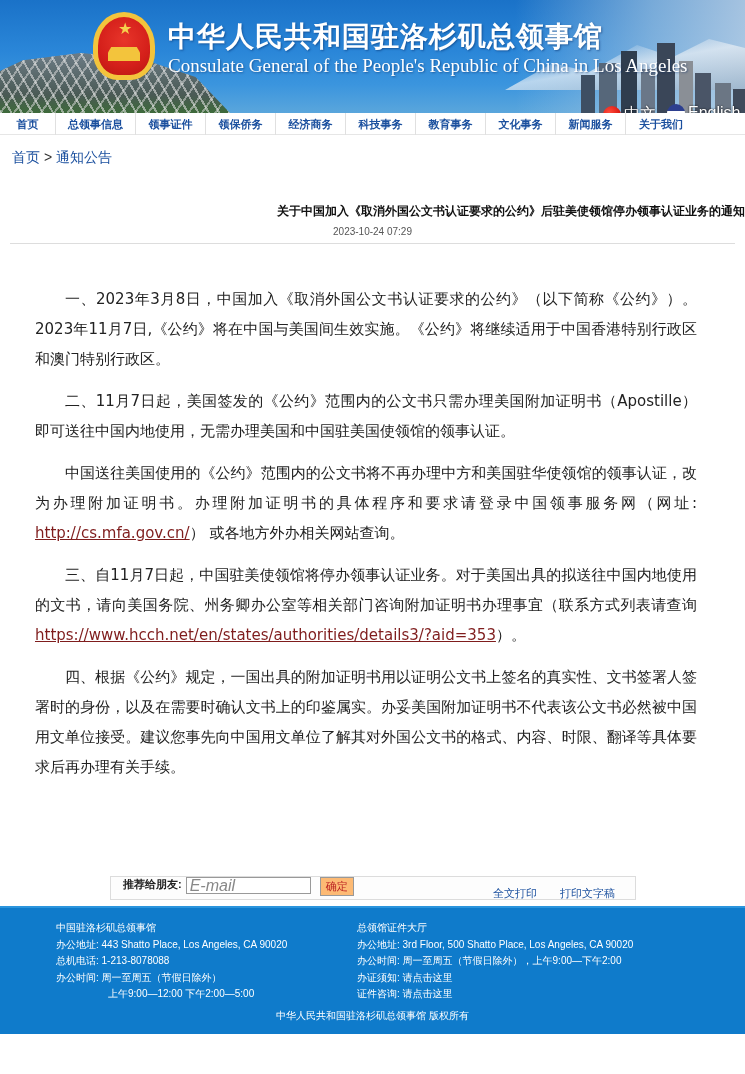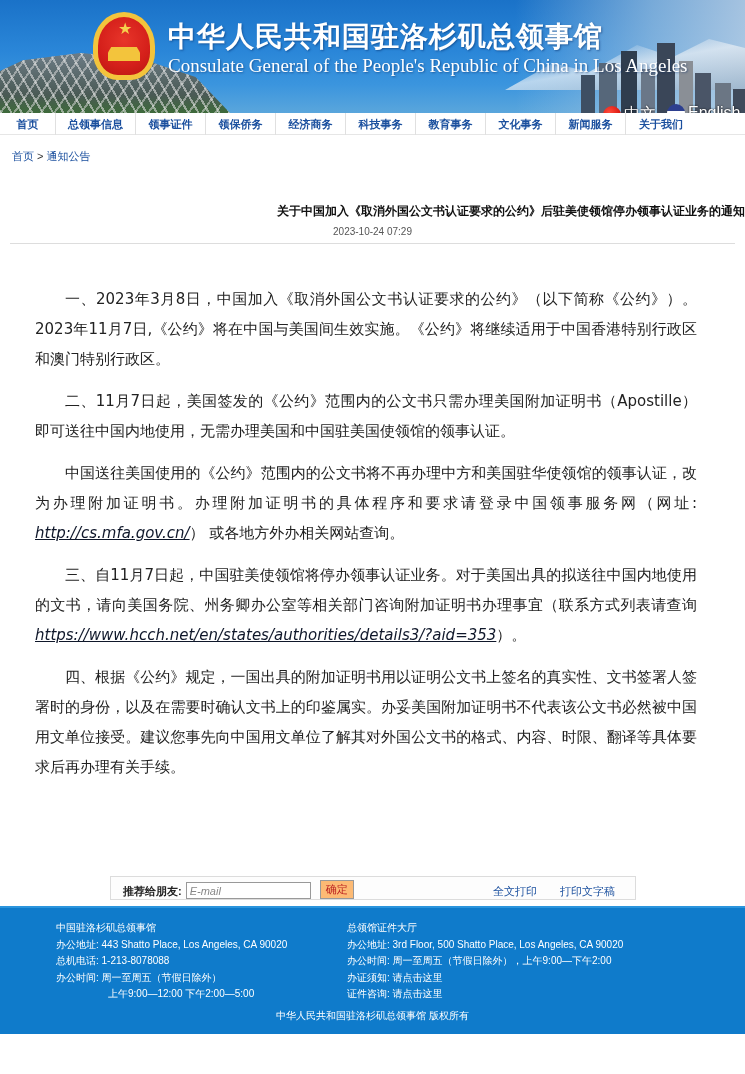--- a/index.html
+++ b/index.html
@@ -59,60 +59,60 @@
 
   
   .nav { display: flex; height: 22px; border-bottom: 1px solid #e6e6e6; align-items: center; padding-left: 0; }
   .nav .item {
     font-size: 11px; color: #1a4f9e; font-weight: bold; text-align: center; height: 22px; line-height: 22px;
     border-right: 1px solid #e0e0e0; cursor: pointer;
   }
   .nav .item:last-child { border-right: none; }
 
   
-  .breadcrumb { margin: 14px 0 4px 12px; font-size: 11px; color: #333; height: 14px; }
+  .breadcrumb { margin: 14px 0 4px 12px; font-size: 14px; color: #333; height: 14px; }
   .breadcrumb a { color: #1a4f9e; text-decoration: none; cursor: pointer; }
 
   
   .article-title { margin-top: 40px; text-align: right; font-size: 12px; font-weight: bold; color: #111; }
   .article-date { margin-top: 6px; text-align: center; font-size: 10px; color: #555; }
   .divider { margin: 6px 10px 0 10px; height: 1px; background: #dddddd; }
 
   
   .content { padding: 40px 48px 0 35px; }
   .content p {
     font-size: 15px; line-height: 30px; color: #222; text-indent: 2em; margin-bottom: 12px;
     font-family: "DejaVu Sans", sans-serif; text-align: justify;
   }
-  .content a { color: #0f172a; text-decoration: underline; cursor: pointer; font-style: italic; }
+  .content a { color: #7f1d1d; text-decoration: underline; cursor: pointer; }
 
   
   .sharebar {
     margin: 94px 0 0 110px; width: 526px; height: 24px; border: 1px solid #dcdcdc; background: #fdfdfd;
-    display: flex; align-items: flex-end; font-size: 11px; position: relative;
+    display: flex; align-items: flex-start; font-size: 11px; position: relative;
   }
   .sharebar .label { margin-left: 12px; color: #222; font-weight: bold; }
   .sharebar input {
-    margin-left: 4px; width: 125px; height: 17px; border: 1px solid #999; font-size: 11px; padding: 0 3px;
+    margin-left: 4px; width: 125px; height: 17px; border: 1px solid #999; font-size: 16px; padding: 0 3px;
     font-style: italic; color: #666; font-family: "Liberation Sans", sans-serif;
   }
   .sharebar input::placeholder { color: #888; font-style: italic; }
   .sharebar .ok {
     margin-left: 9px; height: 19px; padding: 0 5px; border: 1px solid #999; background: #fdba74;
     color: #b22; font-size: 11px; cursor: pointer; font-family: "DejaVu Sans", sans-serif;
   }
   .sharebar .link { position: absolute; color: #1a4f9e; cursor: pointer; margin-top: 9px; }
   .sharebar .print-all { left: 382px; }
   .sharebar .print-text { left: 449px; }
 
   
   .footer { margin-top: 6px; background: #0f7bcb; color: #ffffff; height: 128px; position: relative; font-size: 10px; border-top: 2px solid #2b95dd; }
   .footer .col { position: absolute; top: 12px; line-height: 16.5px; }
   .footer .col-left { left: 56px; }
-  .footer .col-right { left: 347px; }
+  .footer .col-right { left: 357px; }
   .footer .row { white-space: nowrap; }
   .footer .indent { padding-left: 52px; }
   .footer .copyright { position: absolute; left: 0; width: 745px; top: 101px; text-align: center; }
   .footer .clickable { cursor: pointer; }
 </style>
 </head>
 <body>
 
 <div class="banner">
   <div class="sky-fade"></div>

